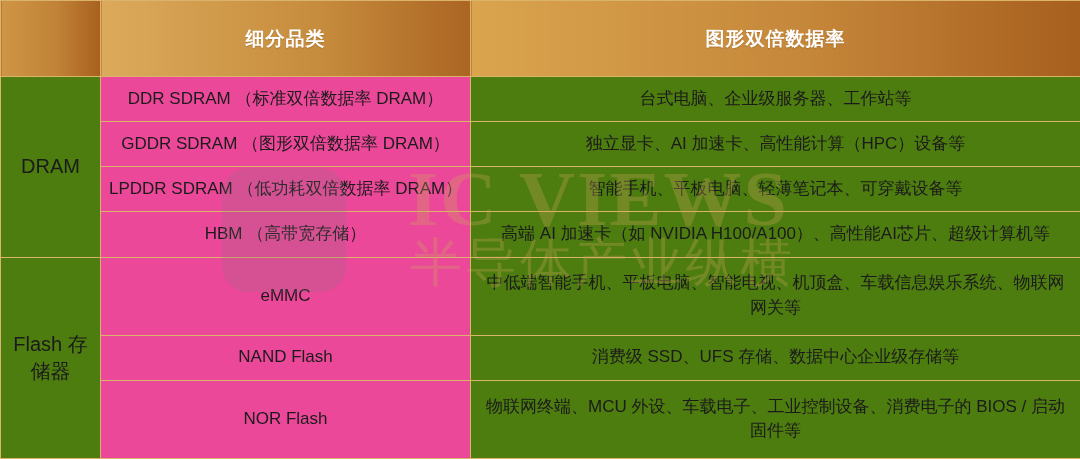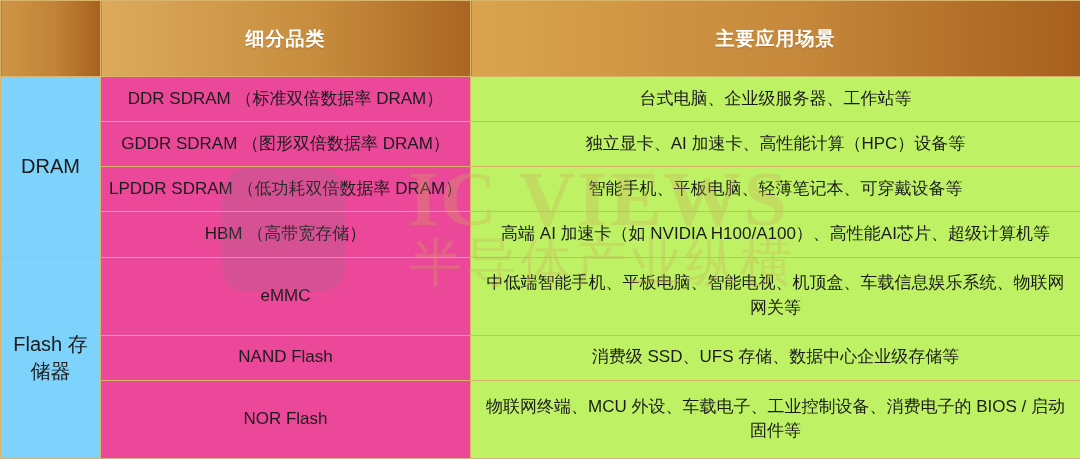--- a/index.html
+++ b/index.html
@@ -108,34 +108,34 @@
   }
   th.head-category {
     background: linear-gradient(to right, #dcaa5c 0%, #c68b3c 60%, #ab6523 100%);
   }
   th.head-scenario {
     background: linear-gradient(to right, #daa44e 0%, #c5873a 55%, #a75f1e 100%);
   }
 
   
   td.group-cell {
-    background: #7dd3fc;
+    background: #4d7c0f;
     font-size: 20px;
     color: #1b1b1b;
     line-height: 1.35;
   }
   td.subcat-cell {
     background: #ec4899;
     font-size: 17px;
     color: #1b1b1b;
     line-height: 1.35;
     white-space: nowrap;
   }
   td.scenario-cell {
-    background: #bef264;
+    background: #4d7c0f;
     font-size: 17px;
     color: #1b1b1b;
     line-height: 1.45;
     padding-left: 14px;
     padding-right: 14px;
   }
 
   
   col.c1 { width: 100px; }
   col.c2 { width: 370px; }
@@ -155,21 +155,21 @@
   <table class="memory-table">
     <colgroup>
       <col class="c1">
       <col class="c2">
       <col class="c3">
     </colgroup>
     <thead>
       <tr>
         <th class="head-blank"></th>
         <th class="head-category">细分品类</th>
-        <th class="head-scenario">主要应用场景</th>
+        <th class="head-scenario">图形双倍数据率</th>
       </tr>
     </thead>
     <tbody>
 
       <tr>
         <td class="group-cell" rowspan="4">DRAM</td>
         <td class="subcat-cell">DDR SDRAM （标准双倍数据率 DRAM）</td>
         <td class="scenario-cell">台式电脑、企业级服务器、工作站等</td>
       </tr>
       <tr>

